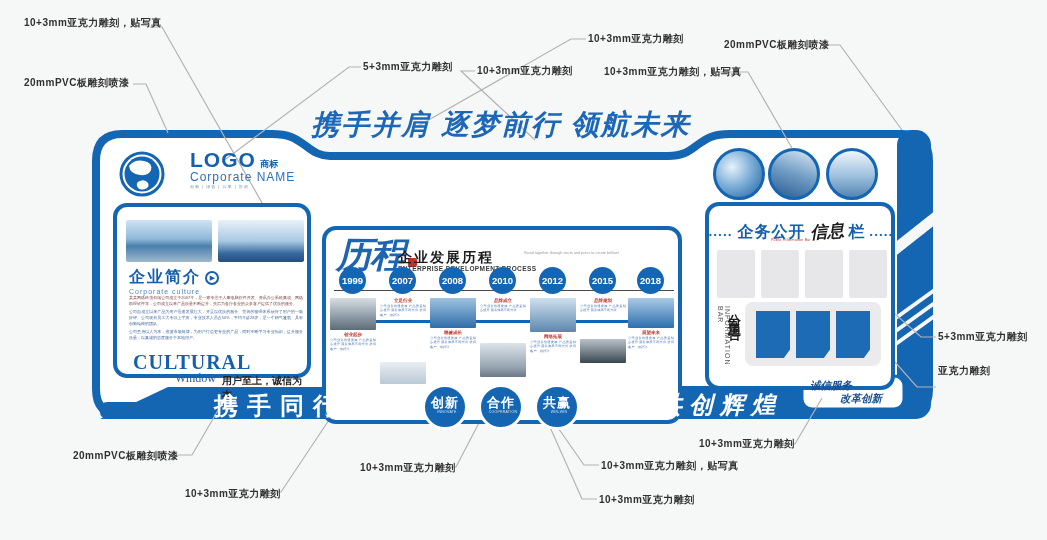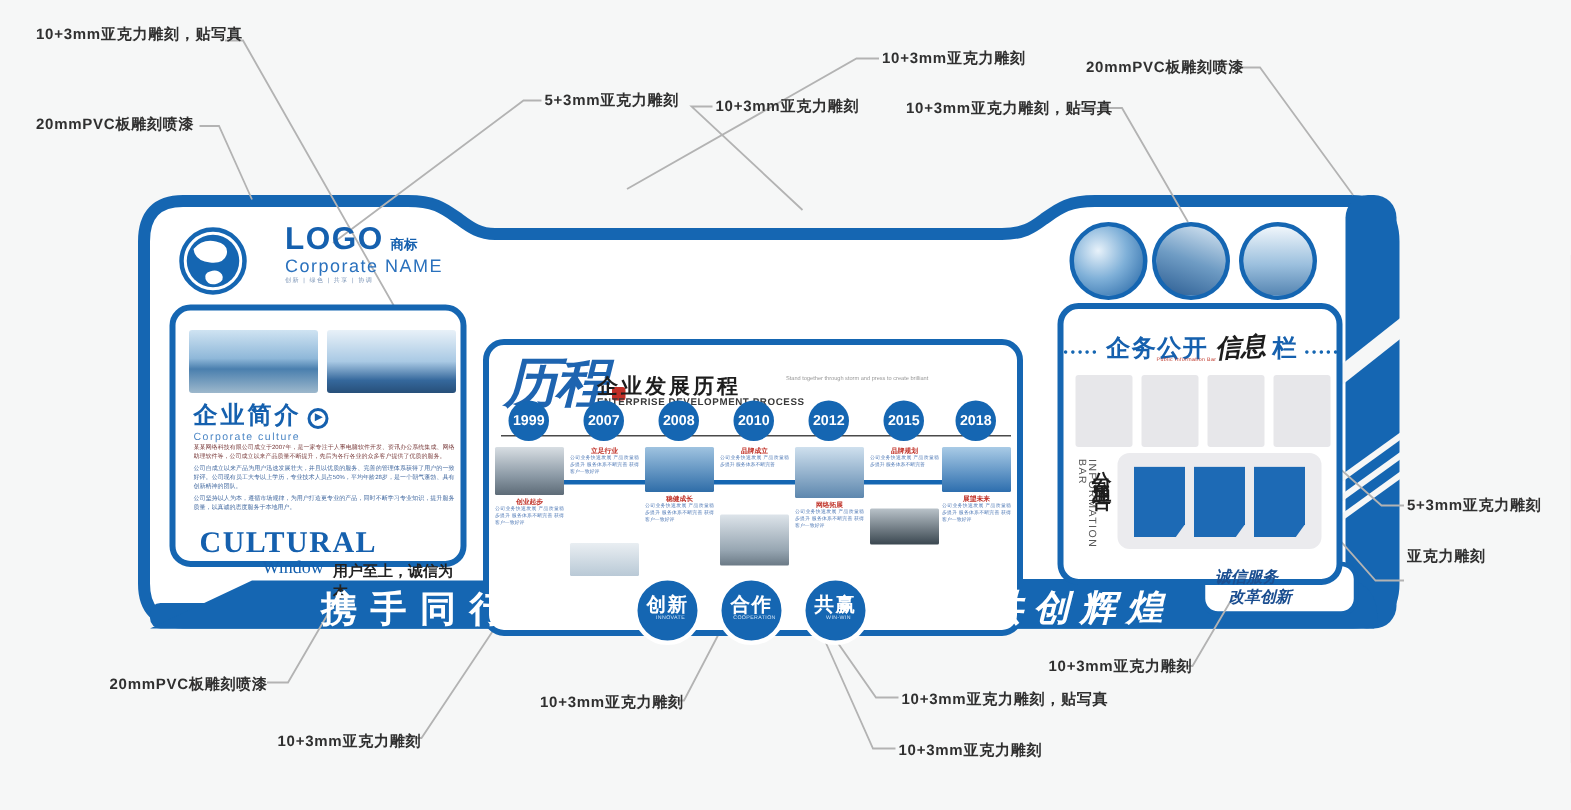--- a/index.html
+++ b/index.html
@@ -91,20 +91,21 @@
       <polyline points="781,444 795,444 822,398"></polyline>
       <polyline points="599,465 584,465 505,352"></polyline>
       <polyline points="597,499 582,499 537,398"></polyline>
       <polyline points="442,467 456,467 492,398"></polyline>
       <polyline points="267,492 281,492 337,408"></polyline>
       <polyline points="178,455 192,455 224,400"></polyline>
     </g>
     <circle cx="863" cy="326" r="2" fill="#9a9a9a"></circle>
   </svg>
 
+  <div class="abs main-title">携手并肩 逐梦前行 领航未来</div>
 
   <svg class="abs" style="left:118px;top:150px;" width="48" height="48" viewBox="0 0 48 48">
     <circle cx="24" cy="24" r="21" fill="#fff" stroke="#1566b2" stroke-width="3"></circle>
     <circle cx="24" cy="24" r="17.5" fill="#1566b2"></circle>
     <path fill="#fff" d="M11,16 q6,-7 15,-5 q9,2 7,9 q-2,6 -11,5 q-10,-1 -11,-9 z"></path>
     <path fill="#fff" d="M22,31 q5,-2 8,2 q2,4 -3,6 q-6,2 -8,-3 q-1,-4 3,-5 z"></path>
   </svg>
   <div class="abs logo-text">
     <div><span class="logo-word">LOGO</span>
          <span class="logo-suffix">商标</span></div>
@@ -246,21 +247,21 @@
     <div class="circle-cn">合作</div>
     <div class="circle-en tiny" style="margin-left:2px;">COOPERATION</div>
   </div>
   <div class="circle-v" style="left:534px;top:384px;">
     <div class="circle-cn">共赢</div>
     <div class="circle-en tiny" style="margin-left:2px;">WIN-WIN</div>
   </div>
 
   <div class="abs" style="left:810px;top:379px;">
     <div class="notch-line">诚信服务</div>
-    <div class="notch-line" style="margin-left:9px;">改革创新</div>
+    <div class="notch-line" style="margin-left:30px;">改革创新</div>
   </div>
 
   <div class="anno" style="left:24px;top:16px;">10+3mm亚克力雕刻，贴写真</div>
   <div class="anno" style="left:24px;top:76px;">20mmPVC板雕刻喷漆</div>
   <div class="anno" style="left:363px;top:60px;">5+3mm亚克力雕刻</div>
   <div class="anno" style="left:477px;top:64px;">10+3mm亚克力雕刻</div>
   <div class="anno" style="left:588px;top:32px;">10+3mm亚克力雕刻</div>
   <div class="anno" style="left:604px;top:65px;">10+3mm亚克力雕刻，贴写真</div>
   <div class="anno" style="left:724px;top:38px;">20mmPVC板雕刻喷漆</div>
   <div class="anno" style="left:938px;top:330px;">5+3mm亚克力雕刻</div>

